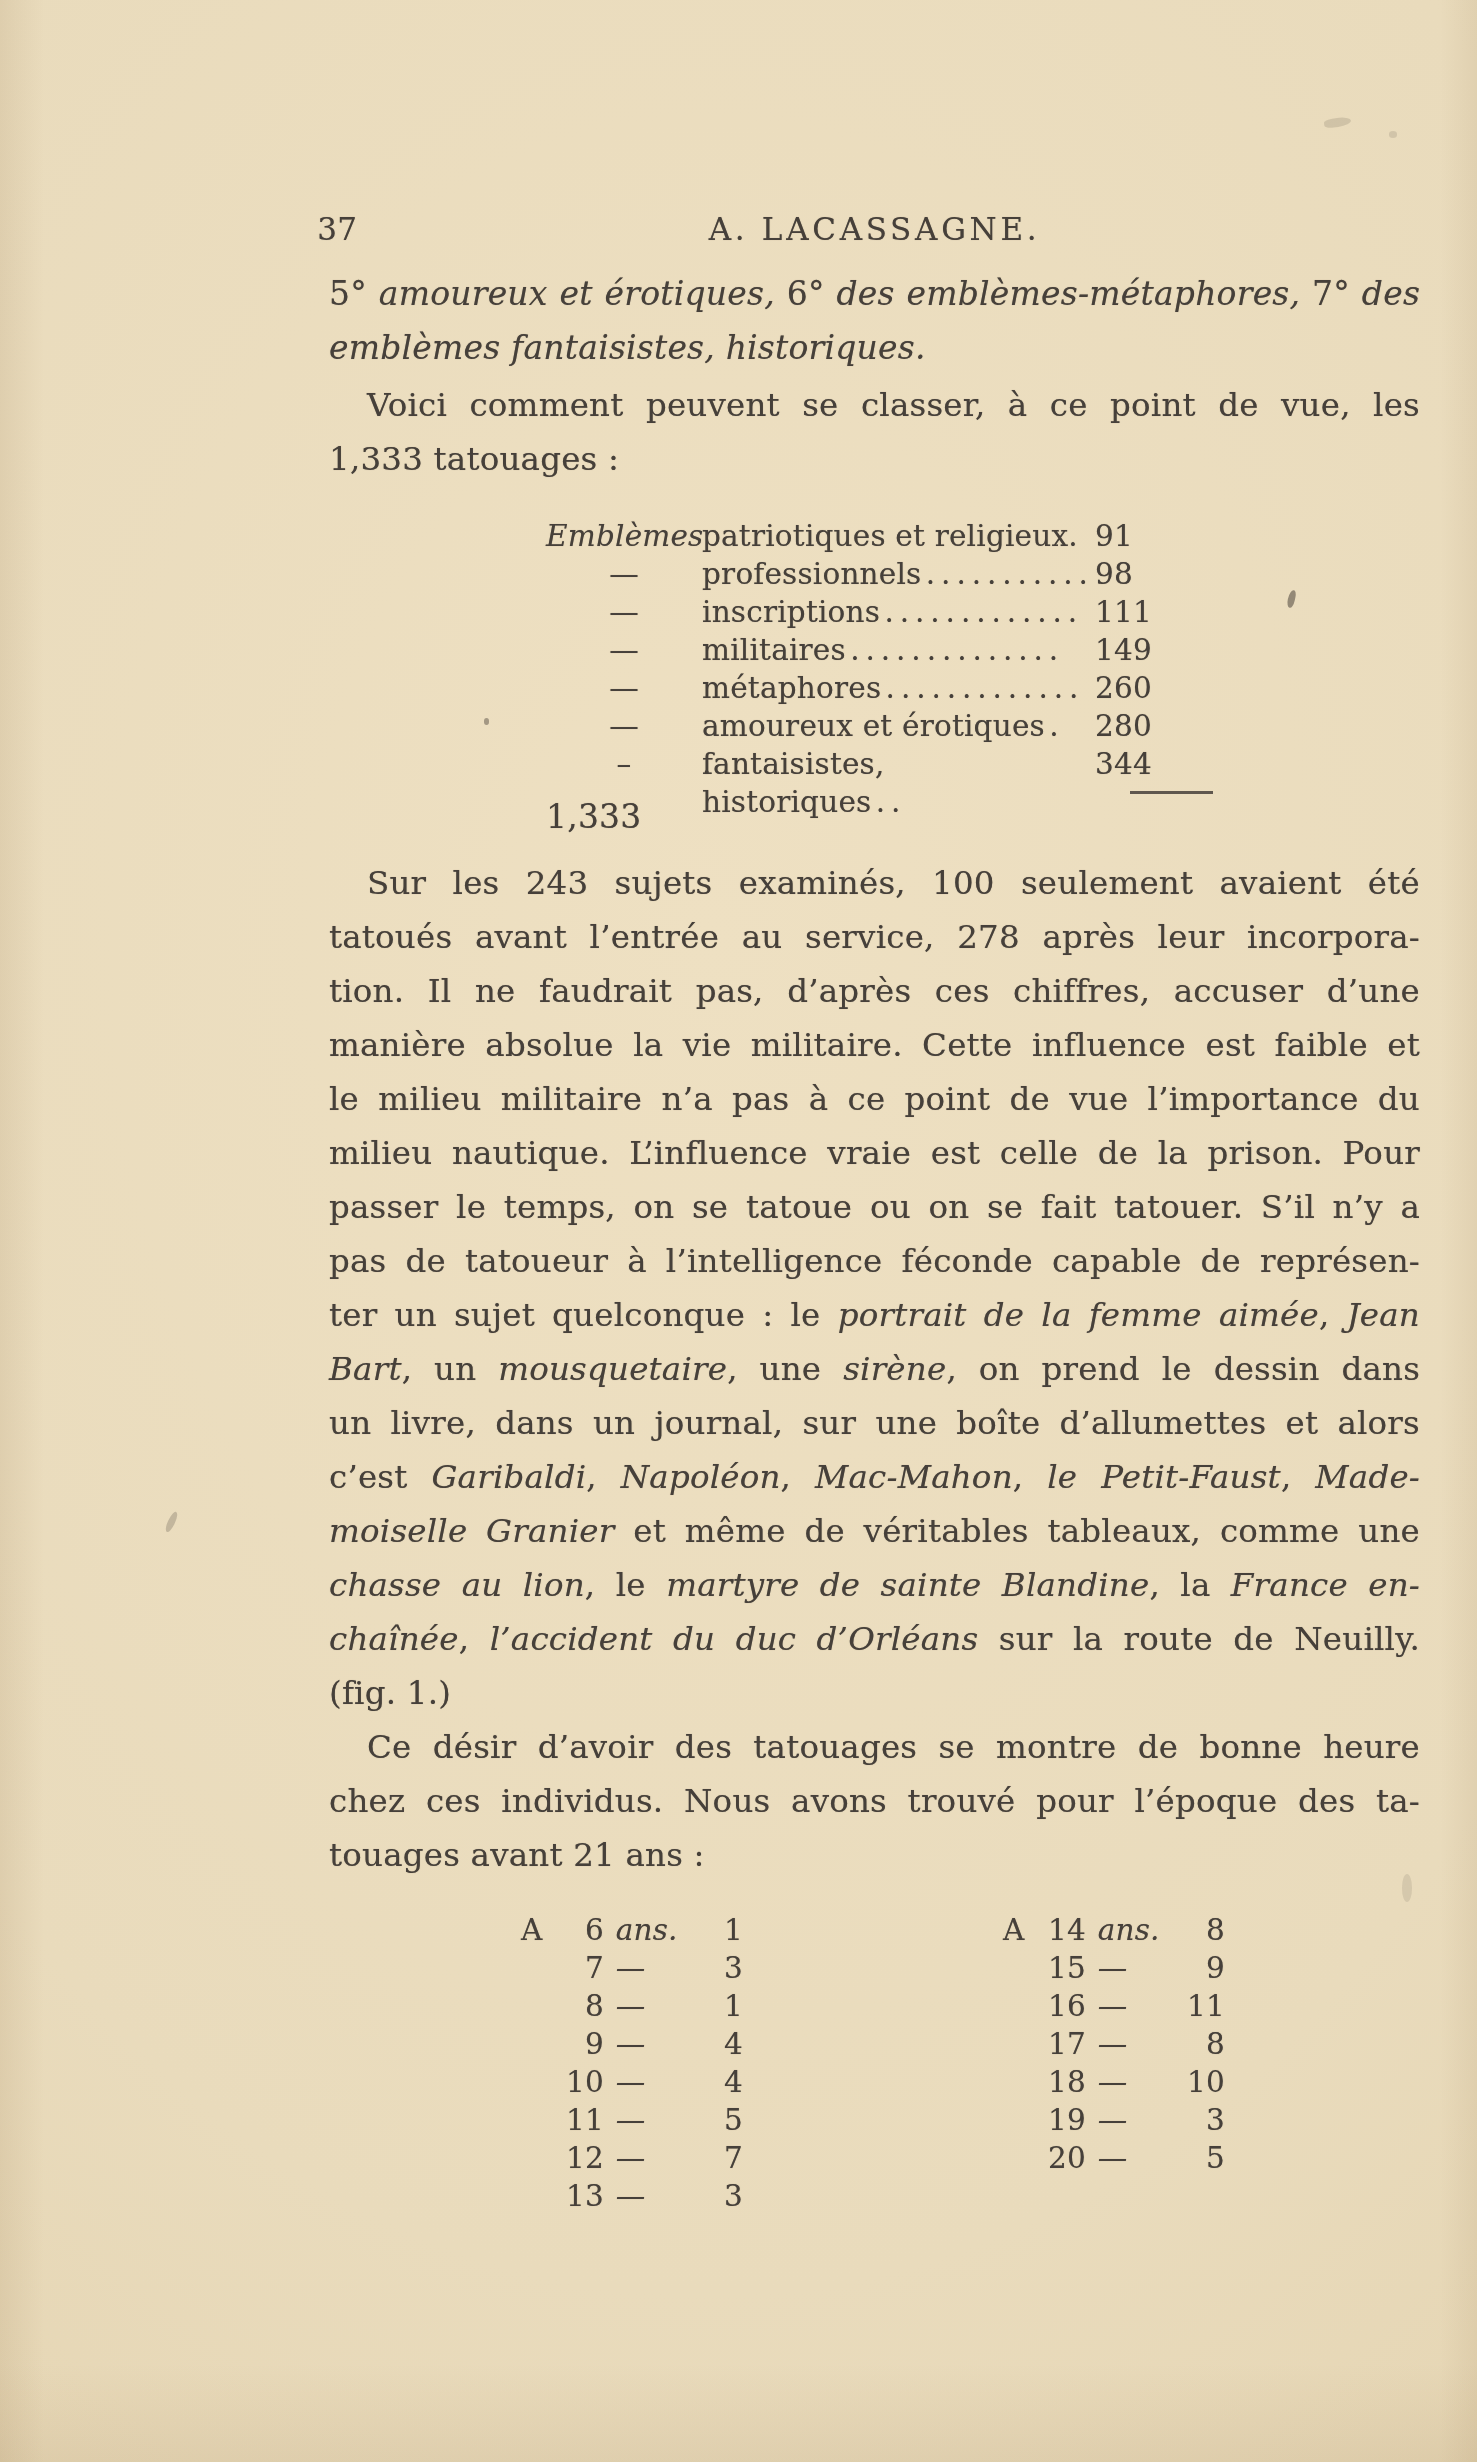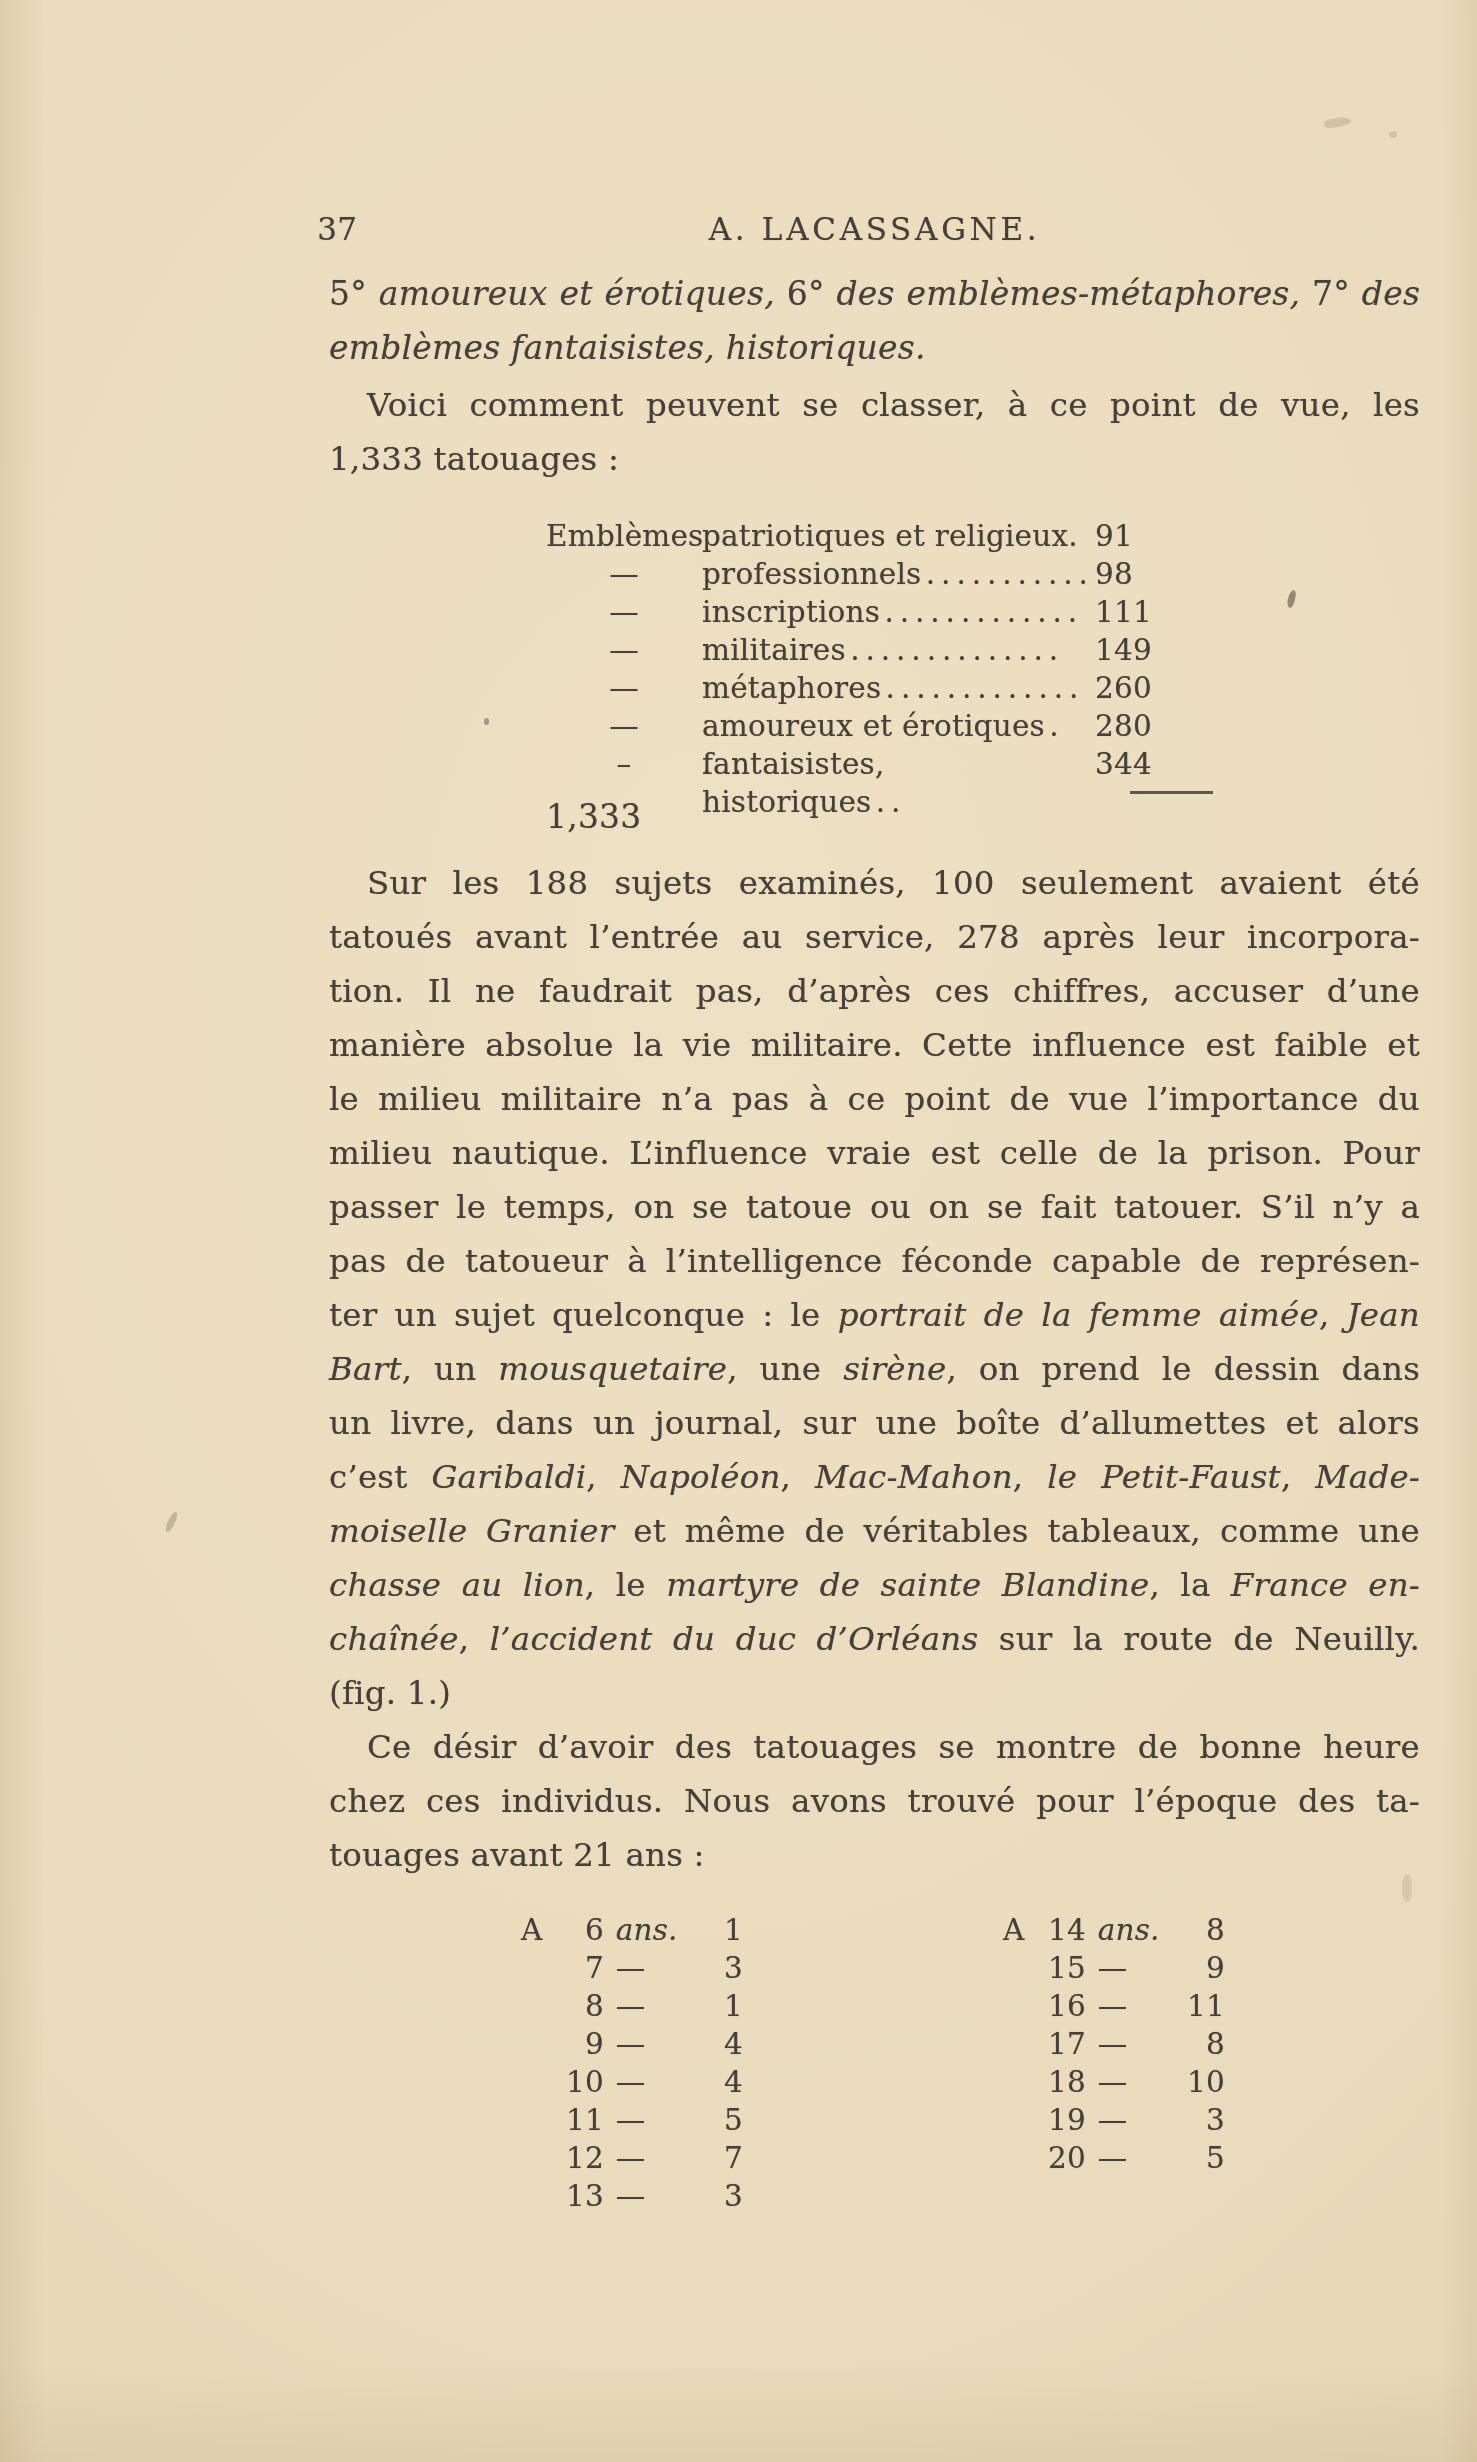--- a/index.html
+++ b/index.html
@@ -35,21 +35,21 @@
   #onset{top:1720px;}
   .tline{text-align:justify;text-align-last:justify;white-space:normal;}
   .tline.end{text-align:left;text-align-last:left;}
   .tline.ind{text-indent:38px;}
   .it{font-style:italic;}
 
   
   .ctable{position:absolute;left:546px;top:517px;width:660px;font-size:29.5px;}
   .crow{display:grid;grid-template-columns:156px 1fr 111px;height:38px;line-height:38px;align-items:baseline;}
   .crow .c1{text-align:center;}
-  .crow.first .c1{text-align:center;}
+  .crow.first .c1{text-align:center;font-style:italic;}
   .crow .c3{text-align:left;}
   .leader{letter-spacing:5.9px;padding-left:4.4px;}
   .total-rule{margin-left:584px;margin-top:8.1px;width:83px;border-top:3.7px solid var(--ink);opacity:.85;}
   .total{margin-top:4px;height:38px;line-height:38px;text-align:left;font-size:33px;}
 
   
   .atable{position:absolute;top:1911px;width:222px;font-size:29.5px;}
   #ageL{left:521px;}
   #ageR{left:1003px;}
   .arow{display:grid;grid-template-columns:34px 49px 87px 1fr;height:38px;line-height:38px;}
@@ -129,21 +129,21 @@
           <span class="c1">–</span>
           <span class="c2">fantaisistes, historiques<span class="leader">..</span></span>
           <span class="c3">344</span>
         </div>
       </div>
     <div class="total-rule"></div>
     <div class="total">1,333</div>
   </div>
 
   <div class="para inky" id="main">
-      <div class="tline ind"><span>Sur les 188 sujets examinés, 100 seulement avaient été</span></div>
+      <div class="tline ind"><span>Sur les 243 sujets examinés, 100 seulement avaient été</span></div>
       <div class="tline"><span>tatoués avant l’entrée au service, 278 après leur incorpora-</span></div>
       <div class="tline"><span>tion. Il ne faudrait pas, d’après ces chiffres, accuser d’une</span></div>
       <div class="tline"><span>manière absolue la vie militaire. Cette influence est faible et</span></div>
       <div class="tline"><span>le milieu militaire n’a pas à ce point de vue l’importance du</span></div>
       <div class="tline"><span>milieu nautique. L’influence vraie est celle de la prison. Pour</span></div>
       <div class="tline"><span>passer le temps, on se tatoue ou on se fait tatouer. S’il n’y a</span></div>
       <div class="tline"><span>pas de tatoueur à l’intelligence féconde capable de représen-</span></div>
       <div class="tline"><span>ter un sujet quelconque : le </span><span class="it">portrait de la femme aimée</span><span>, </span><span class="it">Jean</span></div>
       <div class="tline"><span class="it">Bart</span><span>, un </span><span class="it">mousquetaire</span><span>, une </span><span class="it">sirène</span><span>, on prend le dessin dans</span></div>
       <div class="tline"><span>un livre, dans un journal, sur une boîte d’allumettes et alors</span></div>

